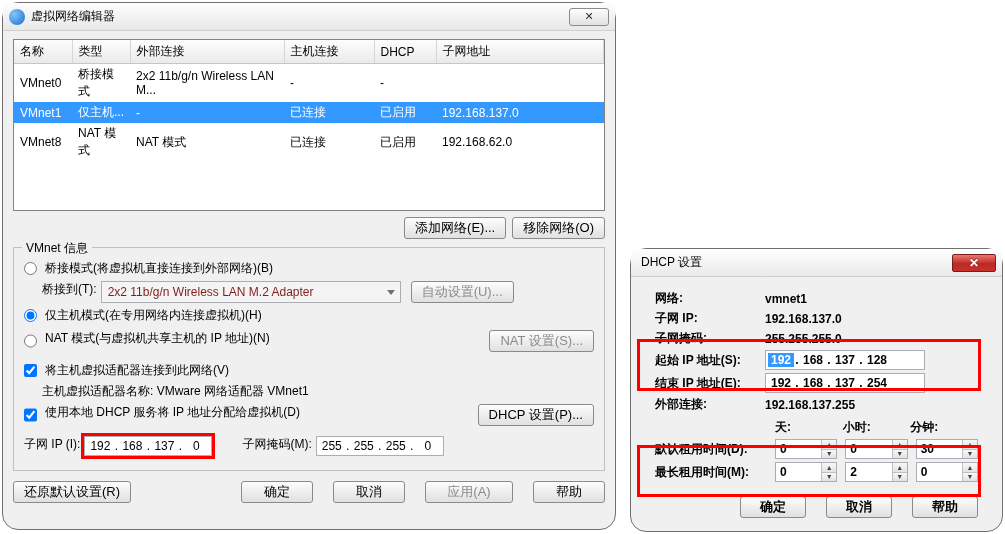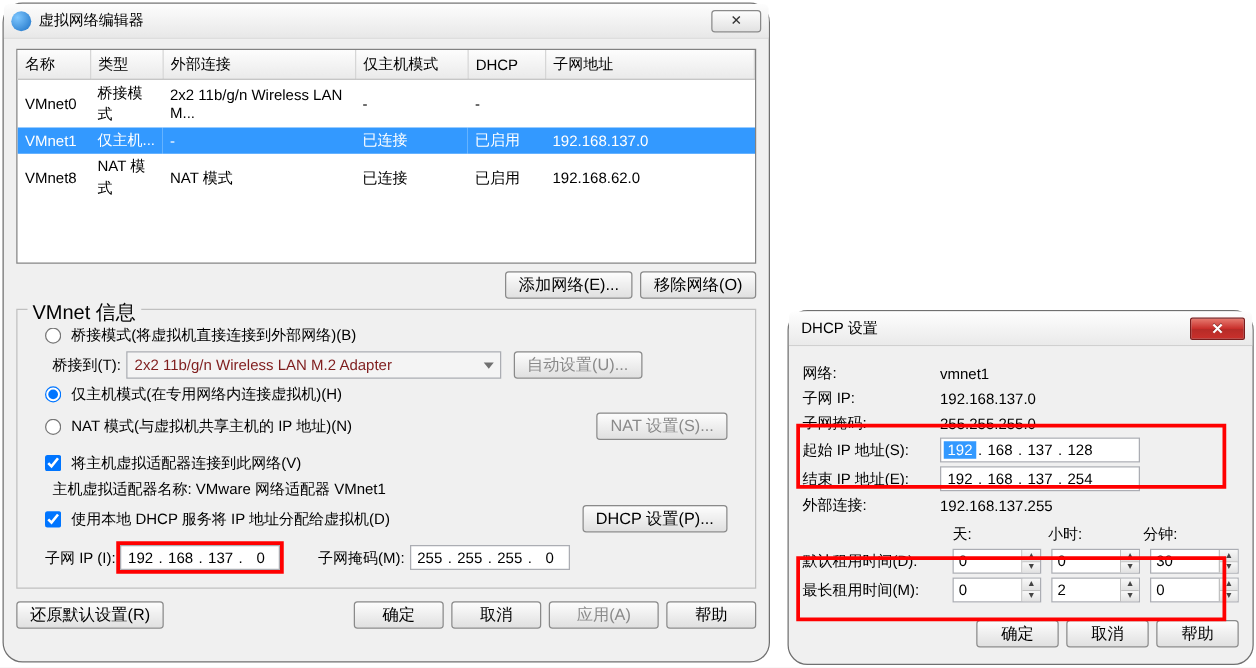--- a/index.html
+++ b/index.html
@@ -90,23 +90,23 @@
   .net-btn-row { display:flex; justify-content:flex-end; gap:6px; margin-top:6px; }
 
   .groupbox {
     border:1px solid #c0c0c0;
     margin-top: 8px;
     padding: 8px 10px 10px 10px;
     position: relative;
   }
   .groupbox .legend {
     position:absolute; top:-8px; left:8px;
-    background:#f0f0f0; padding:0 4px; font-size:16px;
-  }
-  .row { display:flex; align-items:center; margin: 4px 12px; gap:4px; }
+    background:#f0f0f0; padding:0 4px; font-size:12px;
+  }
+  .row { display:flex; margin: 4px 0; gap:4px; }
   .indent { margin-left: 18px; }
   input[type=radio],input[type=checkbox]{ margin:0 4px 0 0; vertical-align:middle;}
   .combo {
     display:inline-flex;align-items:center;
     height:22px;border:1px solid #abadb3;background:#f4f4f4;
     padding:0 18px 0 6px;color:#7f1d1d;position:relative;flex:1;
     max-width:300px;
   }
   .combo:after{
     content:"";position:absolute;right:5px;top:8px;
@@ -117,28 +117,28 @@
   .ipbox {
     display:inline-flex;align-items:center;gap:0;
     border:1px solid #abadb3;background:#fff;height:20px;padding:0 2px;
   }
   .ipbox span.oct { width:26px;text-align:center;font-size:12px; }
   .ipbox span.dot { width:6px;text-align:center; }
 
   .redbox { outline:3px solid #ff0000; outline-offset:0; }
 
   .footer-row {
-    display:flex; align-items:flex-end; gap:6px; margin-top:10px;
+    display:flex; align-items:flex-end; gap:20px; margin-top:10px;
   }
   .footer-row .spacer{flex:1;}
 
   
   .dhcp { left:630px; top:248px; width:373px; height:284px; }
   .dhcp .titlebar { background:linear-gradient(#fefefe,#eaeaea); }
-  .dhcp-body { padding: 10px 11px; }
+  .dhcp-body { padding: 10px 24px; font-weight: bold; }
   .dhcp-row { display:flex; align-items:center; margin:3px 0; font-size:12px; }
   .dhcp-row .lab { width:110px; }
   .lease-head { display:flex; margin-top:6px; }
   .lease-head .spacer-w{width:120px;}
   .lease-head .col{ flex:1; }
   .spin {
     display:inline-flex;align-items:center;
     border:1px solid #abadb3;height:20px;background:#fff;
     flex:1; margin-right:8px; position:relative;
   }
@@ -169,21 +169,21 @@
   </div>
   <div class="editor-body">
 
     <div class="table-wrap">
       <table class="net">
         <thead>
             <tr>
           <th style="width:58px">名称</th>
           <th style="width:58px">类型</th>
           <th style="width:154px">外部连接</th>
-          <th style="width:90px">仅主机模式</th>
+          <th style="width:90px">主机连接</th>
           <th style="width:62px">DHCP</th>
           <th>子网地址</th>
         </tr>
           </thead>
         <tbody>
           <tr>
             <td>VMnet0</td>
             <td>桥接模式</td>
             <td>2x2 11b/g/n Wireless LAN M...</td>
             <td>-</td>

